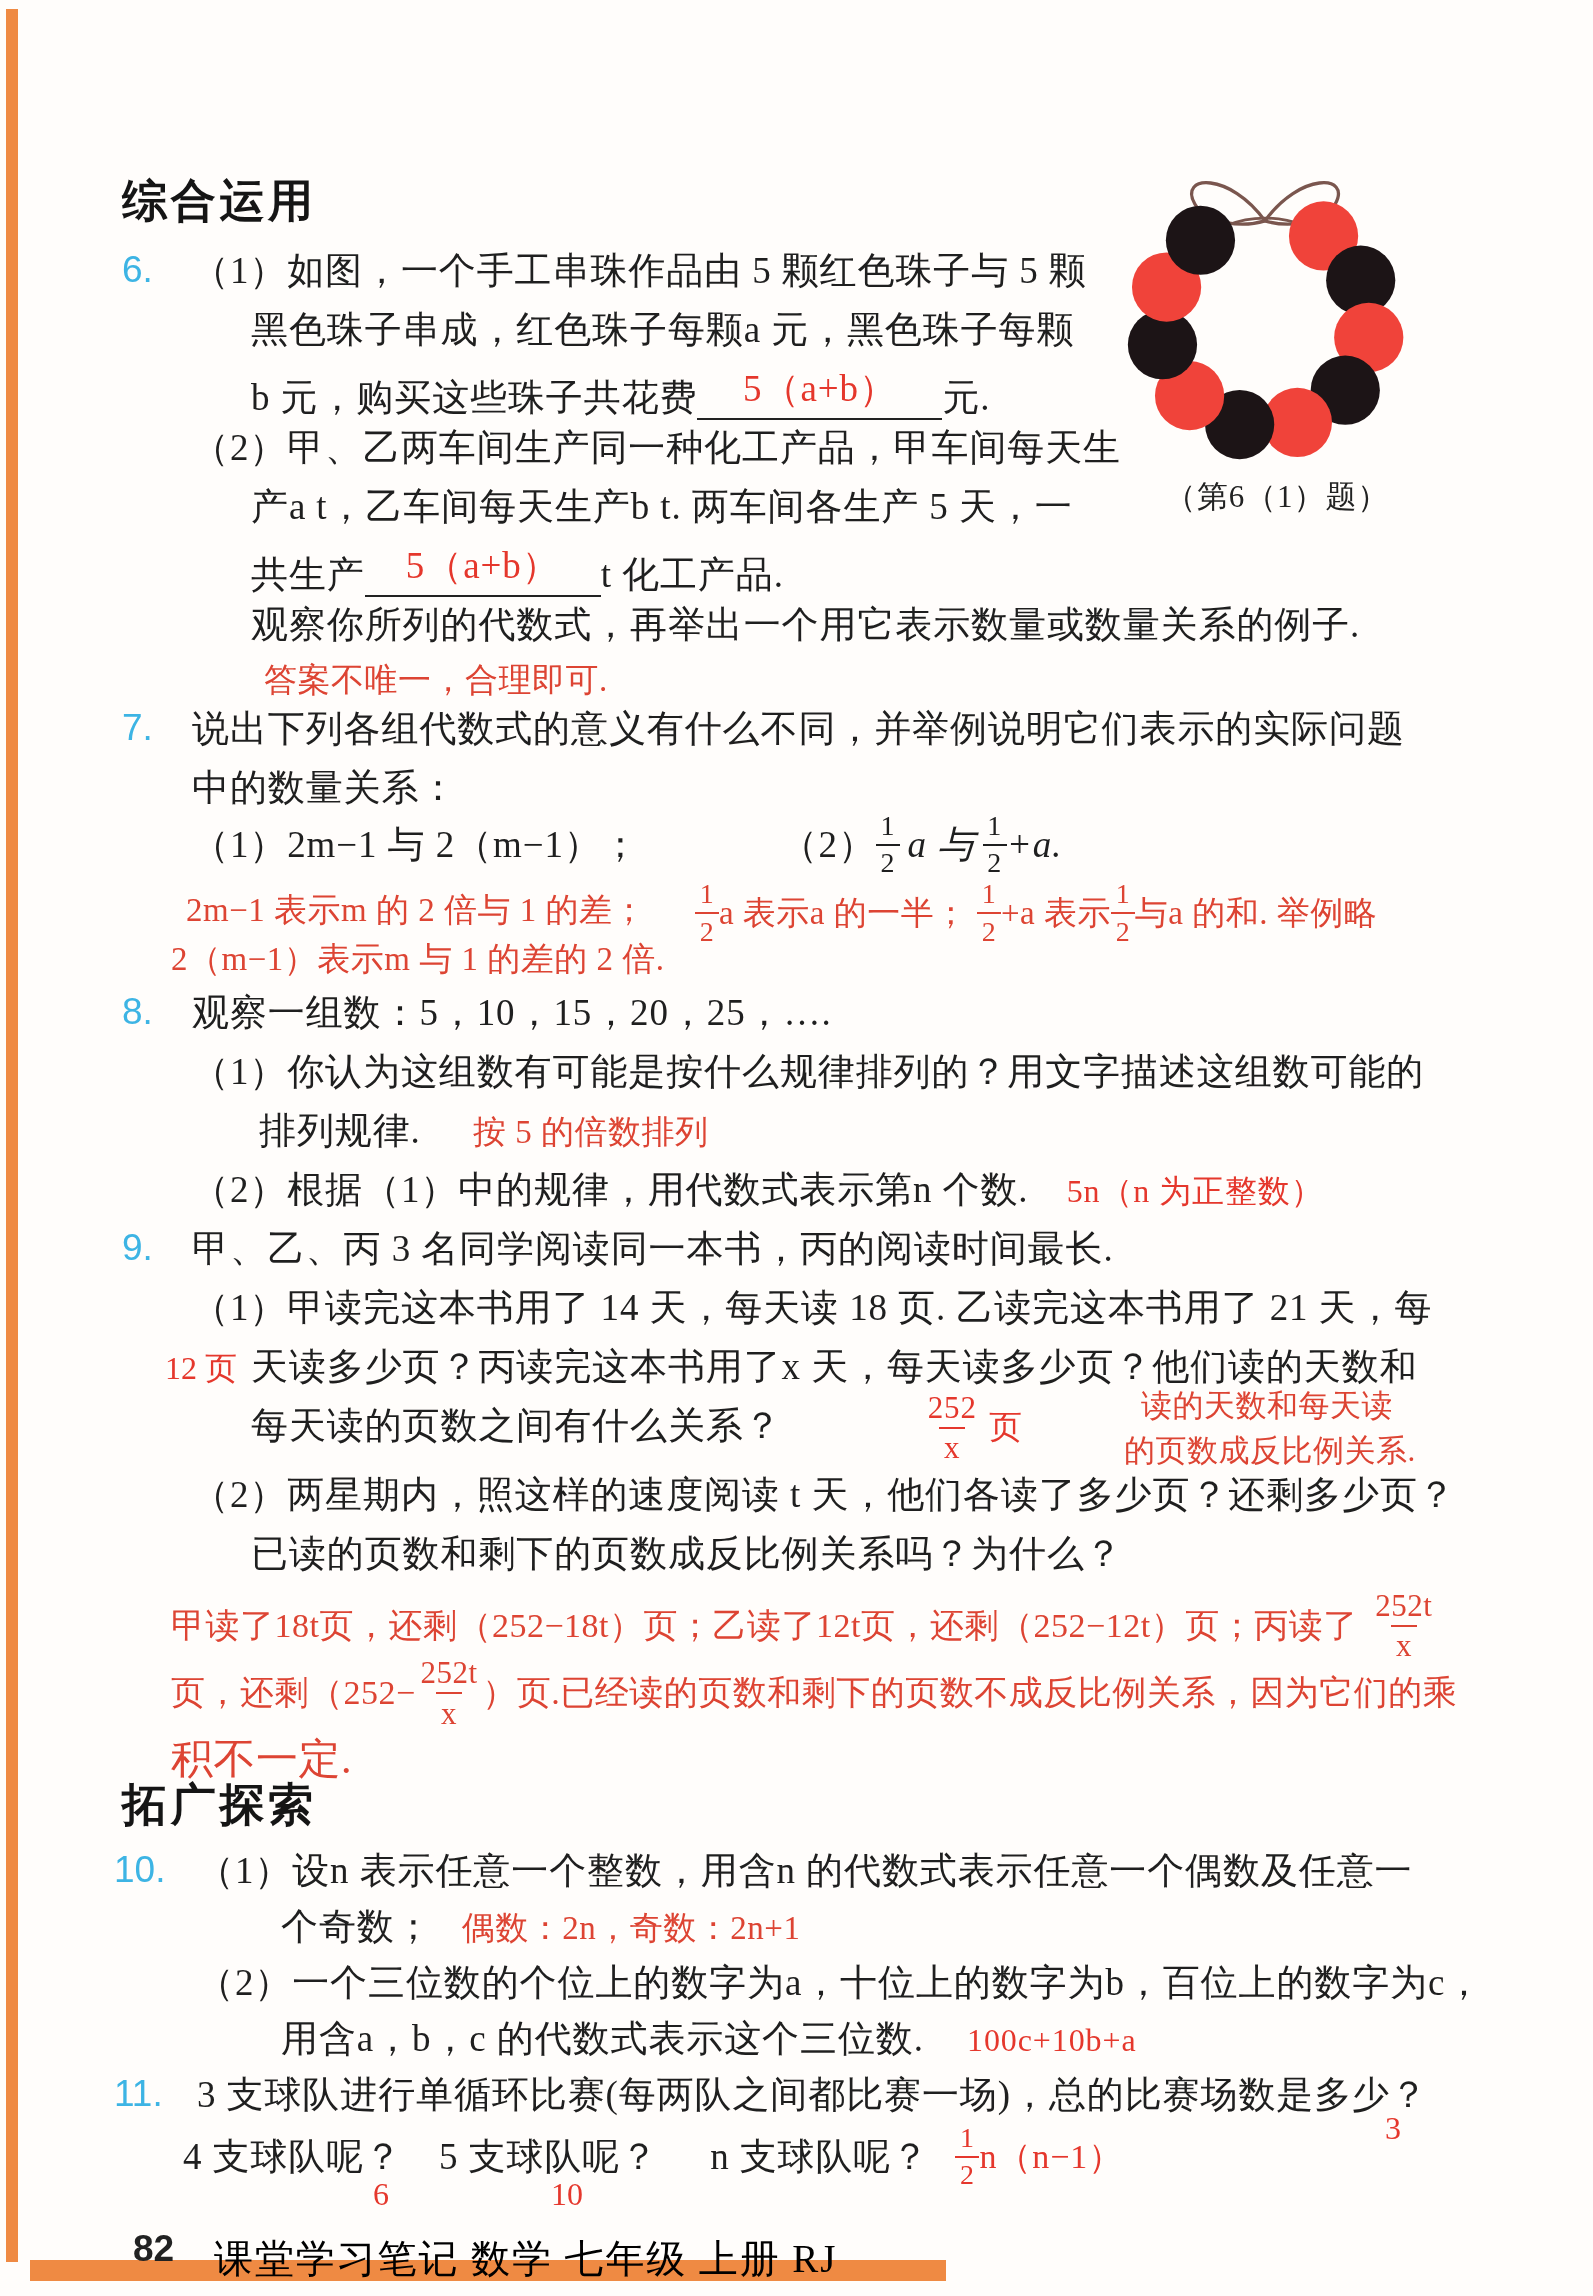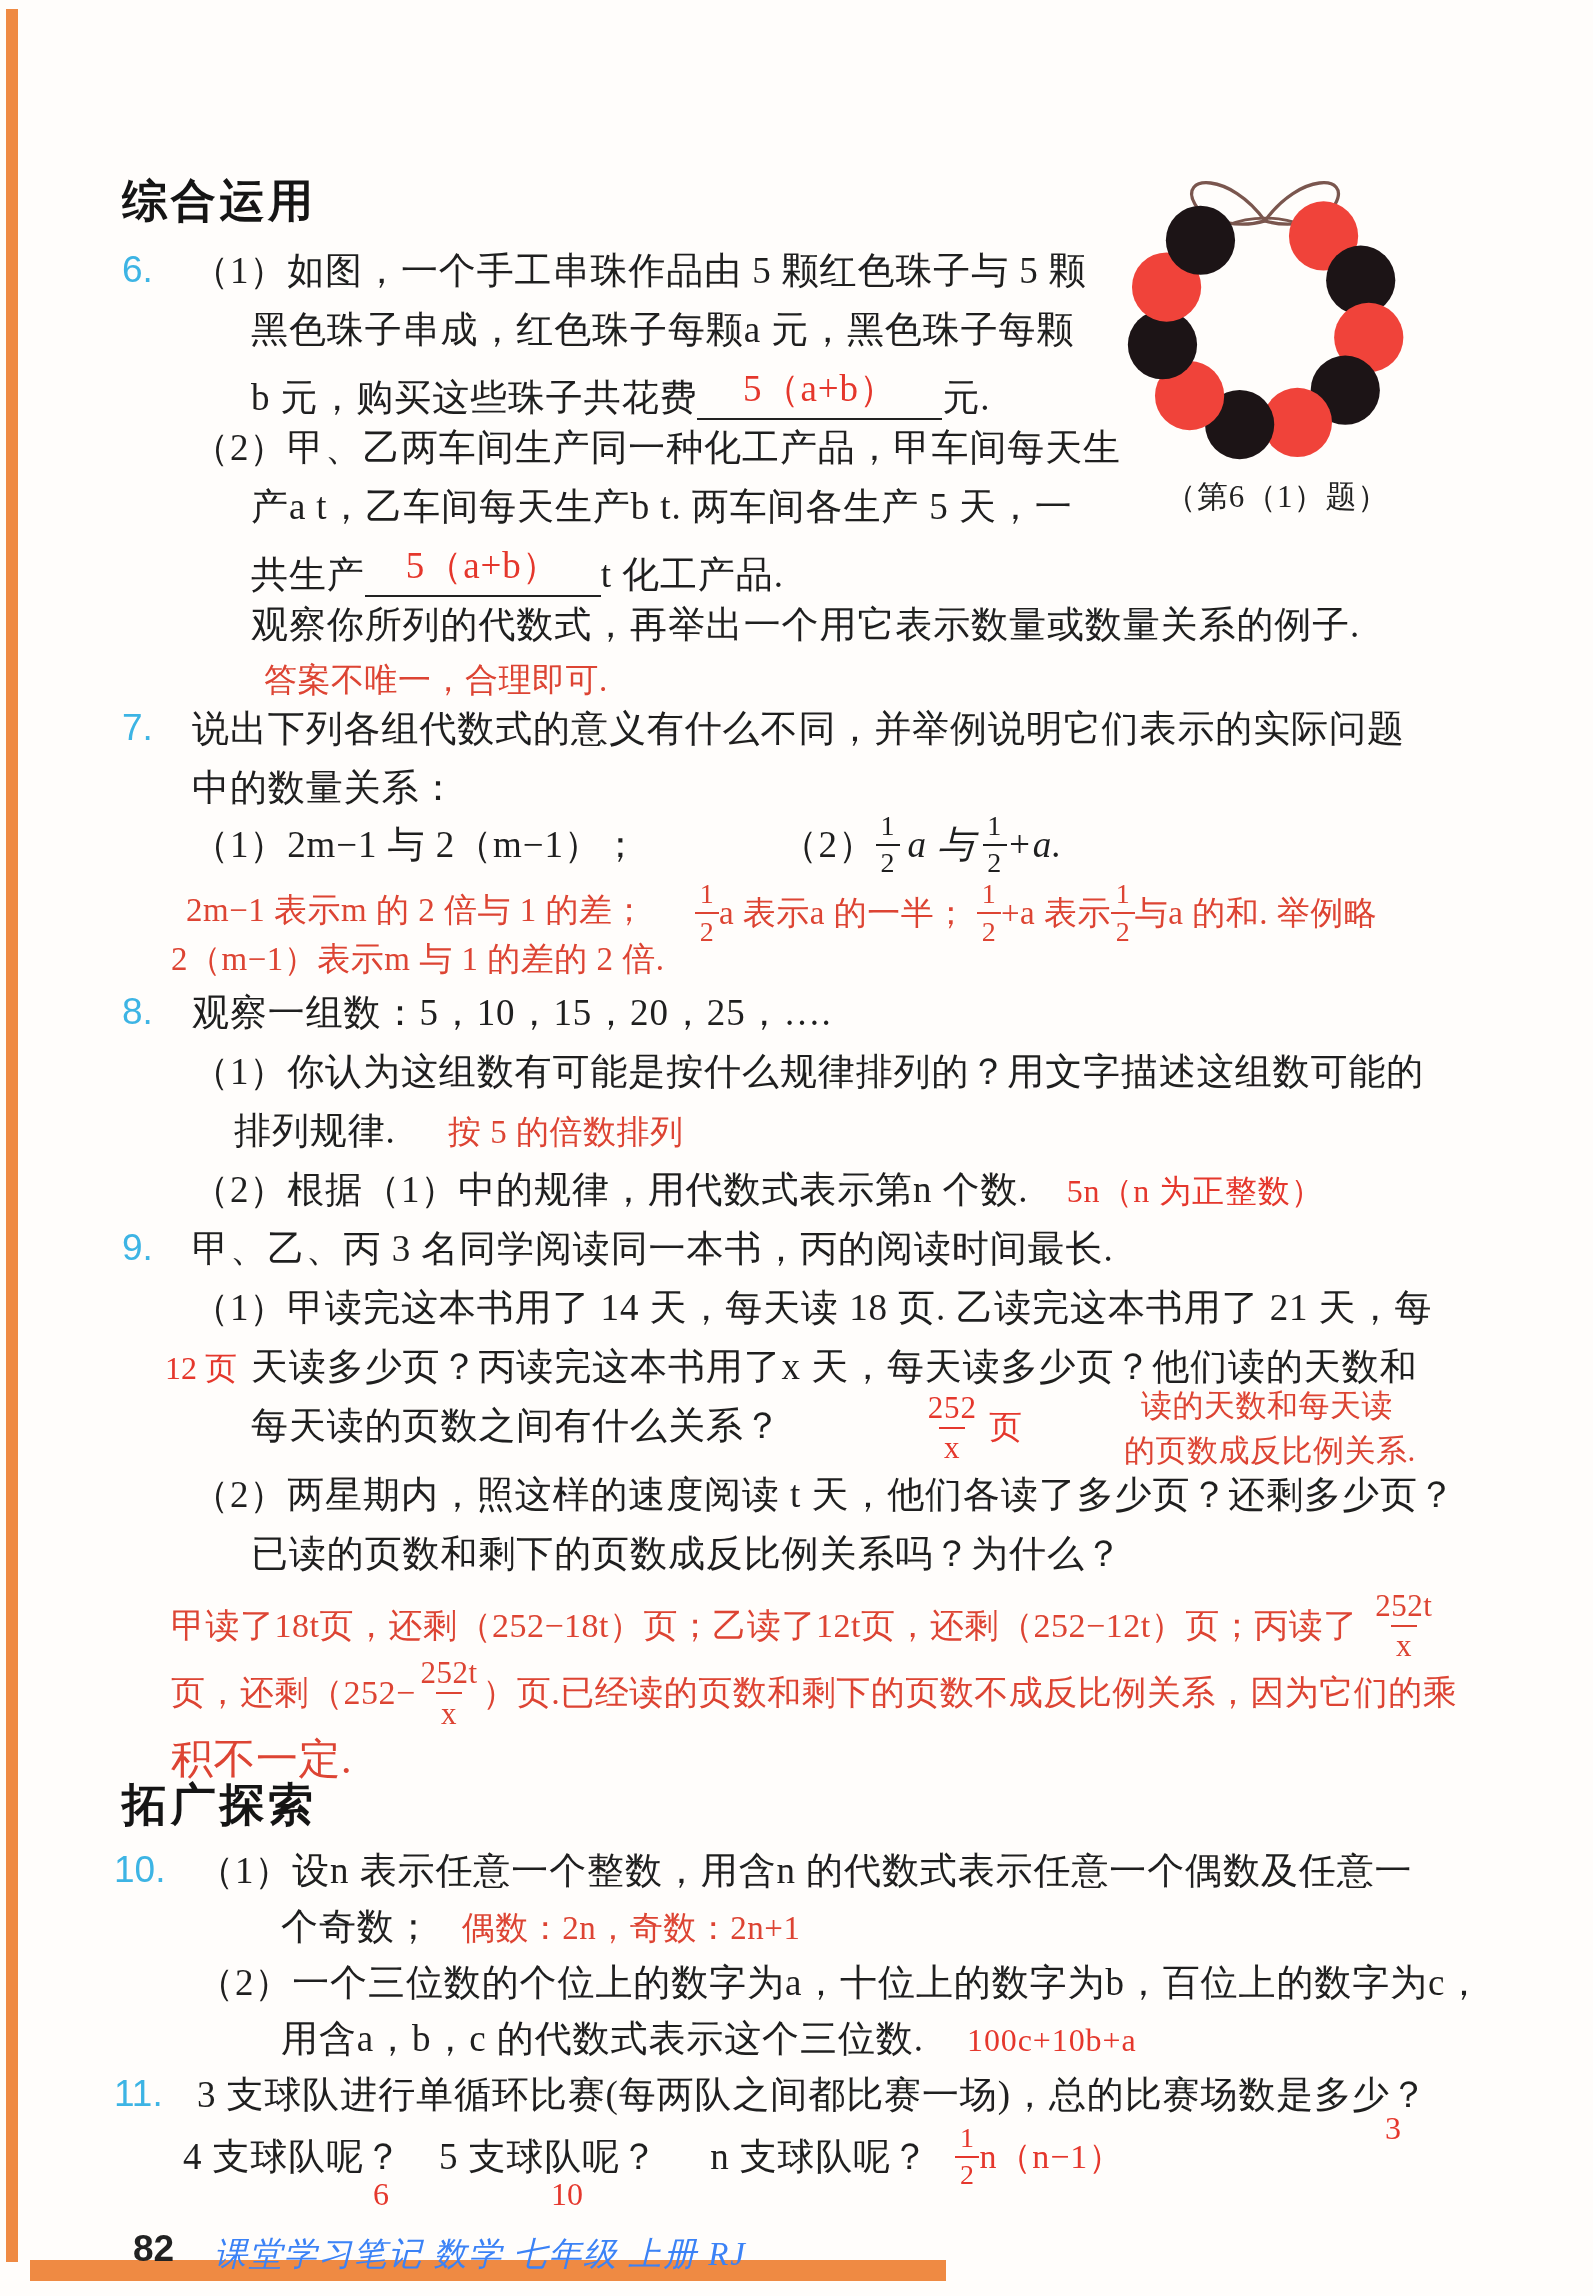--- a/index.html
+++ b/index.html
@@ -18,21 +18,21 @@
   .blank{display:inline-block;border-bottom:2.8px solid #222;text-align:center;vertical-align:bottom;padding-bottom:7px;}
   .fr{display:inline-flex;flex-direction:column;align-items:center;vertical-align:middle;line-height:1;text-align:center;}
   .fr .fn{display:block;padding:0 4.7px 3.7px;}
   .fr .fd{display:block;border-top:2.8px solid currentColor;padding:3.7px 4.7px 0;}
   .fz30{font-size:28px;}
   .fz33{font-size:31px;}
   .fz36{font-size:32px;}
   .caption{position:absolute;font-size:31px;color:#222;white-space:nowrap;letter-spacing:0.9px;}
   .footer-page{position:absolute;font-family:"Liberation Sans","DejaVu Sans",sans-serif;
                font-weight:bold;font-size:37px;color:#222;}
-  .footer-title{position:absolute;font-size:33px;color:#3b82f6;letter-spacing:1.9px;white-space:nowrap;font-style:italic;}
+  .footer-title{position:absolute;font-size:39px;color:#000000;letter-spacing:1.9px;white-space:nowrap;}
   .m{font-style:italic;}
 </style>
 </head>
 <body>
 
 <div class="page">
 
   <div class="bar" style="left:5.6px;top:9.4px;width:12px;height:2253px;"></div>
   <div class="bar" style="left:30px;top:2260px;width:916px;height:20.6px;"></div>
 
@@ -106,21 +106,21 @@
       <span class="fr fz30">
         <span class="fn">1</span>
         <span class="fd">2</span>
       </span>
       <span>与a 的和. 举例略</span>
   </div>
 
   <div class="num" style="left:122px;top:991px;">8.</div>
   <div class="line" style="left:192px;top:991px;">观察一组数：5，10，15，20，25，….</div>
   <div class="line" style="left:192px;top:1050px;">（1）你认为这组数有可能是按什么规律排列的？用文字描述这组数可能的</div>
-  <div class="line" style="left:234px;top:1109px;">
+  <div class="line" style="left:259px;top:1109px;">
     <span>排列规律.</span>
     <span class="hand" style="margin-left:42px;">按 5 的倍数排列</span>
   </div>
   <div class="line" style="left:192px;top:1168px;">
     <span>（2）根据（1）中的规律，用代数式表示第n 个数.</span>
     <span class="rp fz36" style="margin-left:28px;">5n（n 为正整数）</span>
   </div>
 
   <div class="num" style="left:122px;top:1227px;">9.</div>
   <div class="line" style="left:192px;top:1227px;">甲、乙、丙 3 名同学阅读同一本书，丙的阅读时间最长.</div>

